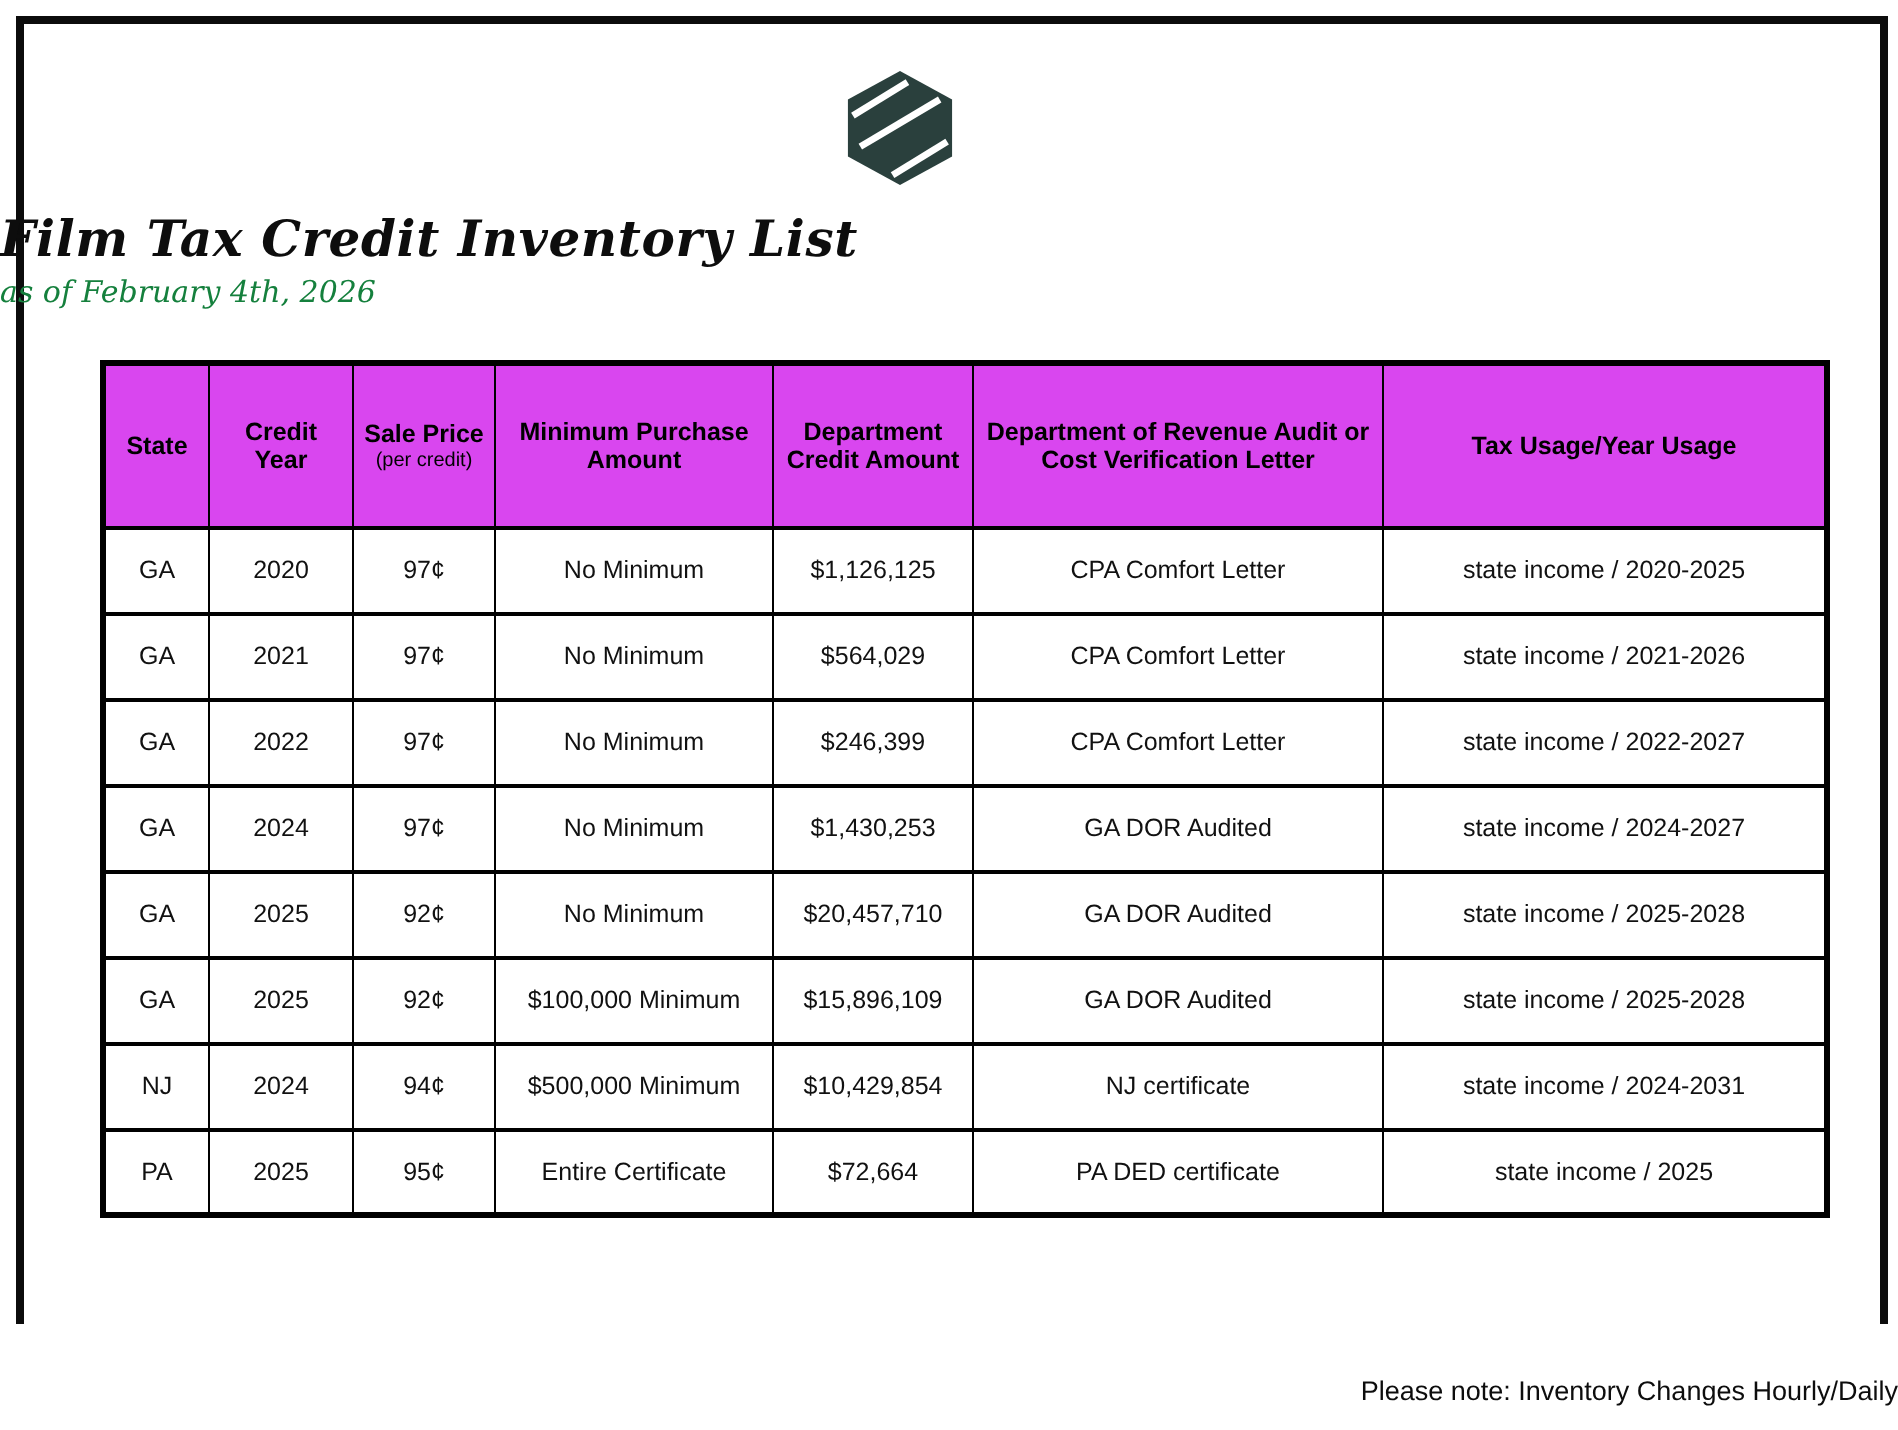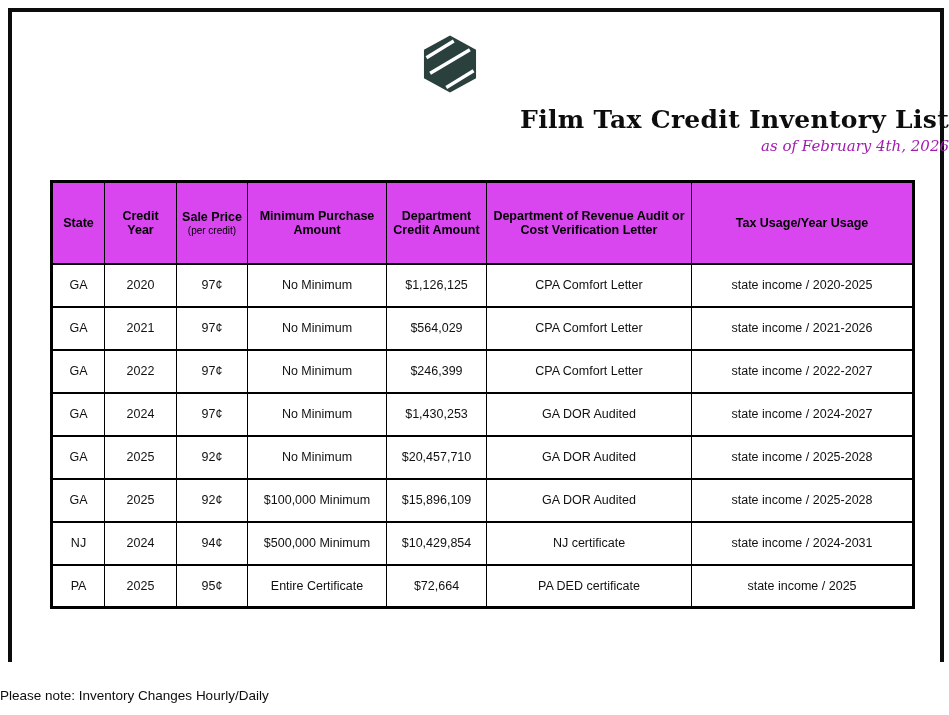--- a/index.html
+++ b/index.html
@@ -15,48 +15,48 @@
     position:absolute;top:34px;left:0;width:100%;
     display:flex;justify-content:center;align-items:center;gap:13px;
     transform:translateX(-18px);
   }
   .brand-logo{width:62px;height:60px;flex:0 0 auto;}
   .brand-text{
     font-family:"DejaVu Serif", serif;font-size:23px;line-height:1.07;
     color:#2e3b38;letter-spacing:0.4px;
   }
   .doc-title{
-    position:absolute;top:105px;left:0;width:100%;text-align:right;
-    font-family:"DejaVu Serif", serif;font-weight:bold;
+    position:absolute;top:105px;left:0;width:100%;text-align:left;
+    font-family:"DejaVu Serif", serif;font-style:italic;font-weight:bold;
     font-size:25px;color:#0d0d0d;letter-spacing:0.3px;
   }
   .doc-subtitle{
-    position:absolute;top:137px;left:0;width:100%;text-align:right;
-    font-family:"DejaVu Serif", serif;font-style:italic;font-size:15px;color:#a21caf;
+    position:absolute;top:137px;left:0;width:100%;text-align:left;
+    font-family:"DejaVu Serif", serif;font-style:italic;font-size:15px;color:#15803d;
   }
   table.inv{
     position:absolute;left:50px;top:180px;width:862px;
     border-collapse:collapse;table-layout:fixed;
   }
   table.inv{border:3px solid #000;}
   table.inv th, table.inv td{
     border:1px solid #000;text-align:center;vertical-align:middle;
     padding:2px 3px;box-sizing:border-box;overflow:hidden;
   }
   table.inv thead th{
     background:#d946ef;height:82px;font-size:12.5px;font-weight:bold;
     border-bottom:2px solid #000;color:#000;
   }
   table.inv thead th .h-sub{font-weight:normal;font-size:10px;margin-top:1px;}
   table.inv tbody td{
     height:43px;font-size:12.5px;background:#fff;
     border-bottom:2px solid #000;
   }
   .footer-note{
-    position:absolute;top:688px;left:0;width:100%;text-align:left;
+    position:absolute;top:688px;left:0;width:100%;text-align:right;
     font-size:13.5px;color:#0d0d0d;
   }
 </style>
 </head>
 <body>
 
 <div class="page-frame"></div>
 
 <div class="brand-row">
   <svg class="brand-logo" viewBox="0 0 100 96" xmlns="http://www.w3.org/2000/svg" aria-hidden="true">

